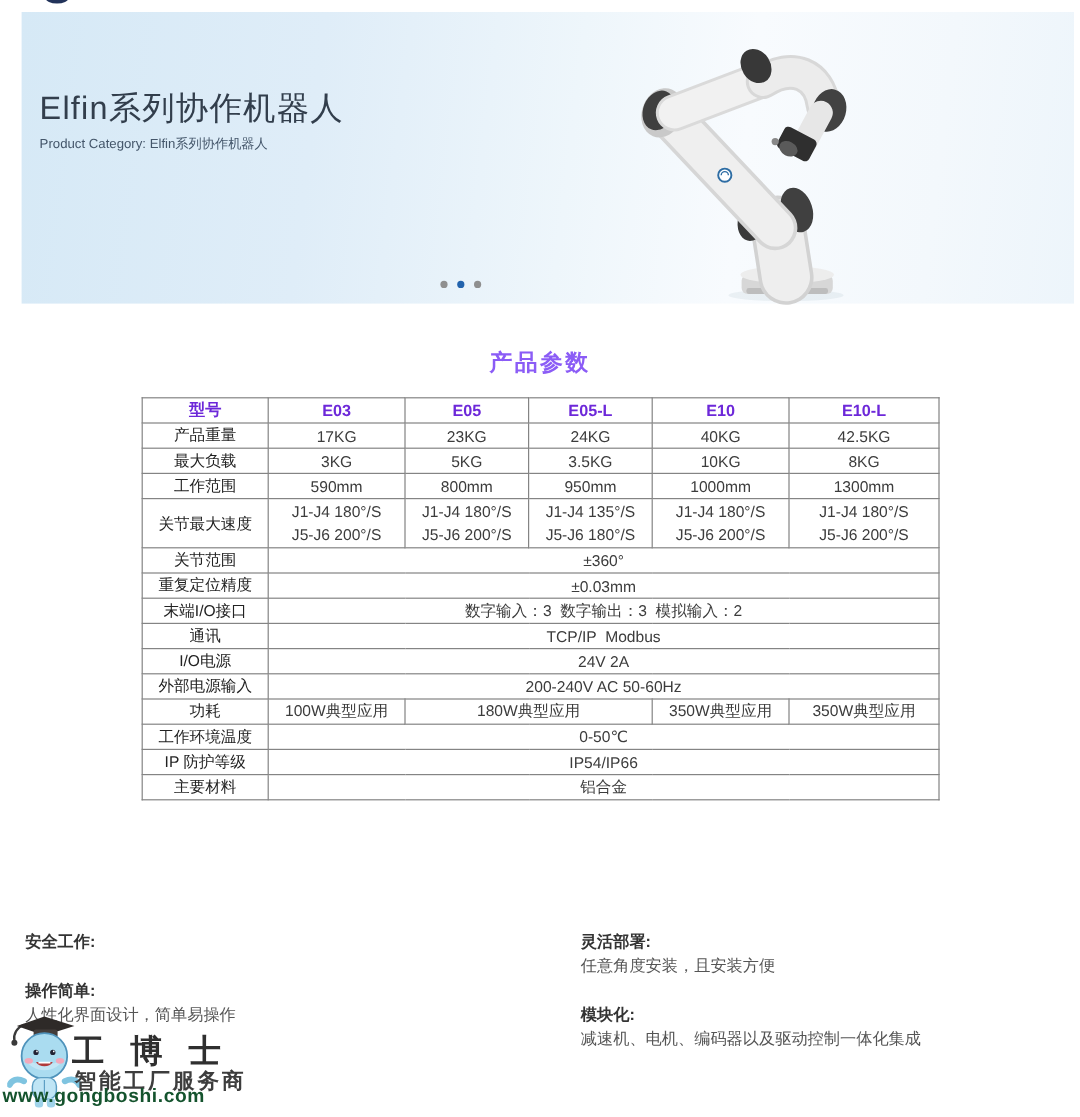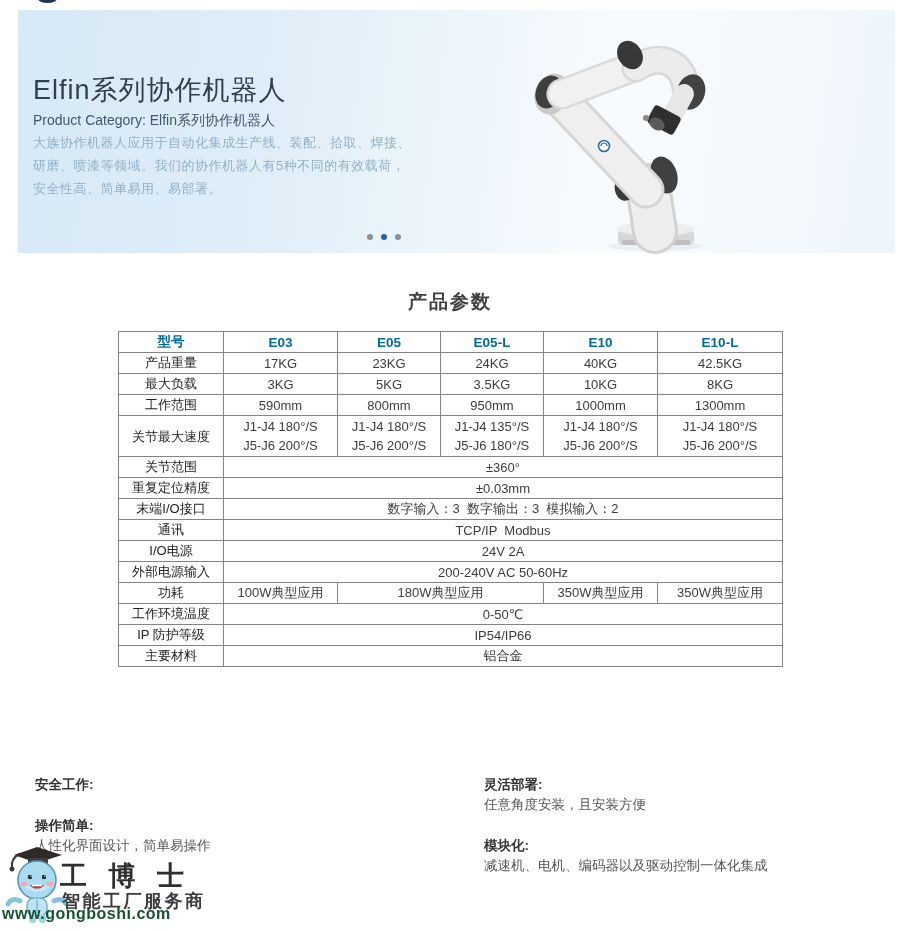--- a/index.html
+++ b/index.html
@@ -16,52 +16,52 @@
   .banner{
     position:absolute;left:18px;top:10px;width:877px;height:243px;
     background:linear-gradient(97deg,#d6e9f6 0%,#dfedf8 28%,#eef6fb 52%,#f8fbfe 68%,#f3f8fc 86%,#edf5fb 100%);
   }
   .banner-title{
     position:absolute;left:15px;top:62px;
     font-size:27px;font-weight:500;color:#323e4c;letter-spacing:1px;
   }
   .banner-category{
     position:absolute;left:15px;top:102px;
-    font-size:14px;color:#44566a;
+    font-size:11px;color:#44566a;
   }
   .banner-desc{
     position:absolute;left:15px;top:121px;
     font-size:13px;line-height:23px;color:#92b0c7;letter-spacing:0.5px;
   }
   .carousel{
     position:absolute;left:349px;top:224px;display:flex;gap:8px;align-items:center;
   }
   .dot{width:6px;height:6px;border-radius:50%;cursor:pointer;}
   .robot{position:absolute;left:500px;top:18px;width:250px;height:235px;}
   
   .section-title{
     position:absolute;left:0;top:289px;width:900px;text-align:center;
-    font-size:19px;font-weight:bold;color:#404040;letter-spacing:2px;
+    font-size:19px;font-weight:bold;color:#8b5cf6;letter-spacing:2px;
   }
   
   .table-wrap{position:absolute;left:118px;top:331px;width:664px;}
   table.params{
     border-collapse:collapse;table-layout:fixed;width:664px;
     font-size:13px;color:#3c3c3c;
   }
   table.params td{
     border:1px solid #848484;text-align:center;vertical-align:middle;
     height:20px;padding:0 2px;overflow:hidden;white-space:pre;
   }
-  table.params tr.hdr td{font-weight:bold;font-size:13.5px;color:#0369a1;}
+  table.params tr.hdr td{font-weight:bold;font-size:13.5px;color:#6d28d9;}
   table.params td.lbl{font-weight:normal;color:#222;}
   table.params tr.dbl td{height:40px;line-height:19px;}
   
   .feature-col{position:absolute;width:420px;}
-  .feature-col.left{left:35px;top:776px;}
+  .feature-col.left{left:21px;top:776px;}
   .feature-col.right{left:484px;top:776px;}
   .feature{margin-bottom:24px;}
   .feature .f-title{font-size:13.5px;font-weight:bold;color:#333;line-height:17px;}
   .feature .f-desc{font-size:13.5px;color:#555;line-height:17px;margin-top:3px;}
   .feature-col.left .feature{margin-bottom:24px;}
   
   .watermark{position:absolute;left:0px;top:842px;width:230px;height:90px;z-index:10;}
   .wm-mascot{position:absolute;left:6px;top:4px;width:62px;height:78px;}
   .wm-brand{
     position:absolute;left:60px;top:16px;
@@ -78,25 +78,20 @@
   }
 </style>
 </head>
 <body>
 
 <div class="top-arc"></div>
 
 <div class="banner">
   <div class="banner-title">Elfin系列协作机器人</div>
   <div class="banner-category">Product Category: Elfin系列协作机器人</div>
-  <div class="banner-desc">
-      <div>大族协作机器人应用于自动化集成生产线、装配、拾取、焊接、</div>
-      <div>研磨、喷漆等领域。我们的协作机器人有5种不同的有效载荷，</div>
-      <div>安全性高、简单易用、易部署。</div>
-    </div>
 
   <svg class="robot" viewBox="0 0 250 235">
     <ellipse cx="137" cy="218" rx="48" ry="5" fill="rgba(80,110,130,0.08)"></ellipse>
 
     <rect x="100" y="201" width="76" height="16" rx="5" fill="#d7d7d7"></rect>
     <rect x="104" y="212" width="68" height="5" rx="2" fill="#bdbdbd"></rect>
     <ellipse cx="138" cy="201" rx="39" ry="7" fill="#ededed"></ellipse>
 
     <path d="M137,203 L130,158" stroke="#d2d2d2" stroke-width="46" stroke-linecap="round" fill="none"></path>
     <path d="M137,203 L130,158" stroke="#eeeeee" stroke-width="40" stroke-linecap="round" fill="none"></path>

